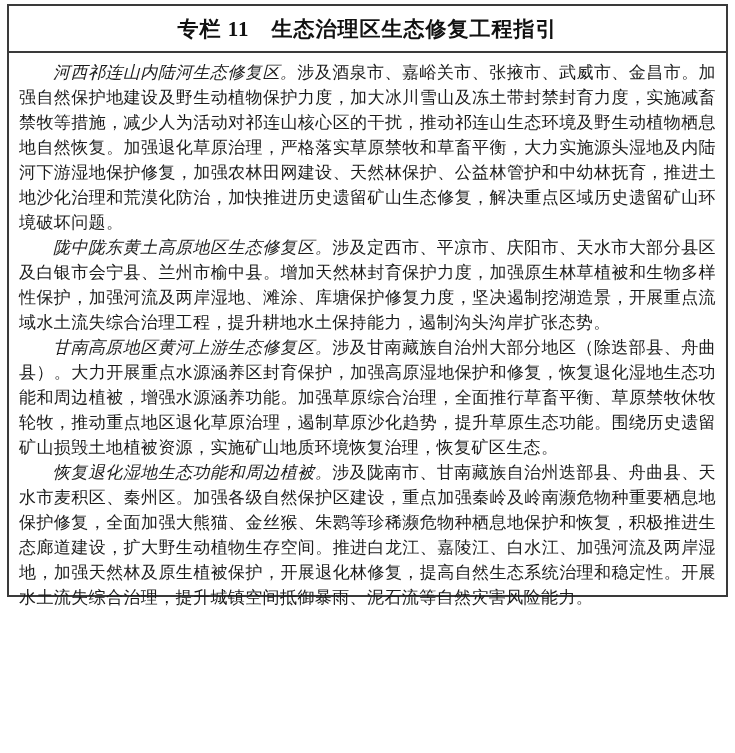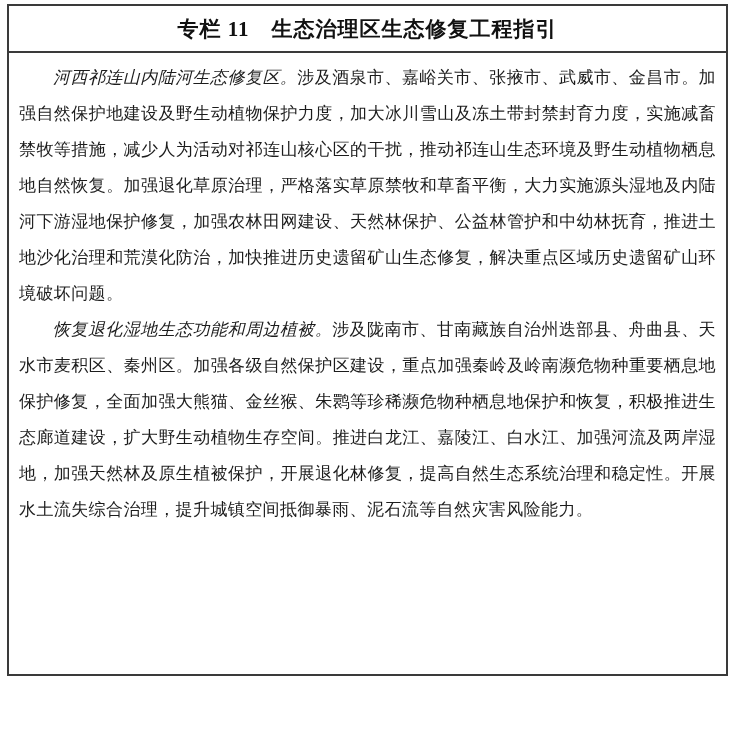--- a/index.html
+++ b/index.html
@@ -13,21 +13,21 @@
     overflow: hidden;
     font-family: "Liberation Serif", "DejaVu Serif", serif;
     color: #1c1c1c;
   }
   .box {
     box-sizing: border-box;
     position: absolute;
     left: 7px;
     top: 4px;
     width: 721px;
-    height: 672px;
+    height: 593px;
     border: 2px solid #3a3a3a;
     background: #ffffff;
   }
   .box-title {
     box-sizing: border-box;
     height: 47px;
     border-bottom: 2px solid #3a3a3a;
     display: flex;
     align-items: center;
     justify-content: center;
@@ -38,31 +38,33 @@
   }
   .box-body {
     box-sizing: border-box;
     padding: 7px 10px 6px 10px;
   }
   .box-body p {
     margin: 0;
     text-indent: 2em;
     text-align: justify;
     font-size: 17px;
-    line-height: 36px;
+    line-height: 25px;
     letter-spacing: 0.4px;
     color: #1c1c1c;
   }
   .lead {
     font-style: italic;
     font-weight: 500;
   }
 </style>
 </head>
 <body>
 
 <div class="box">
   <div class="box-title">专栏 11　生态治理区生态修复工程指引</div>
   <div class="box-body">
     <p><span class="lead">河西祁连山内陆河生态修复区。</span><span>涉及酒泉市、嘉峪关市、张掖市、武威市、金昌市。加强自然保护地建设及野生动植物保护力度，加大冰川雪山及冻土带封禁封育力度，实施减畜禁牧等措施，减少人为活动对祁连山核心区的干扰，推动祁连山生态环境及野生动植物栖息地自然恢复。加强退化草原治理，严格落实草原禁牧和草畜平衡，大力实施源头湿地及内陆河下游湿地保护修复，加强农林田网建设、天然林保护、公益林管护和中幼林抚育，推进土地沙化治理和荒漠化防治，加快推进历史遗留矿山生态修复，解决重点区域历史遗留矿山环境破坏问题。</span></p>
+    <p><span class="lead">陇中陇东黄土高原地区生态修复区。</span><span>涉及定西市、平凉市、庆阳市、天水市大部分县区及白银市会宁县、兰州市榆中县。增加天然林封育保护力度，加强原生林草植被和生物多样性保护，加强河流及两岸湿地、滩涂、库塘保护修复力度，坚决遏制挖湖造景，开展重点流域水土流失综合治理工程，提升耕地水土保持能力，遏制沟头沟岸扩张态势。</span></p>
+    <p><span class="lead">甘南高原地区黄河上游生态修复区。</span><span>涉及甘南藏族自治州大部分地区（除迭部县、舟曲县）。大力开展重点水源涵养区封育保护，加强高原湿地保护和修复，恢复退化湿地生态功能和周边植被，增强水源涵养功能。加强草原综合治理，全面推行草畜平衡、草原禁牧休牧轮牧，推动重点地区退化草原治理，遏制草原沙化趋势，提升草原生态功能。围绕历史遗留矿山损毁土地植被资源，实施矿山地质环境恢复治理，恢复矿区生态。</span></p>
     <p><span class="lead">恢复退化湿地生态功能和周边植被。</span><span>涉及陇南市、甘南藏族自治州迭部县、舟曲县、天水市麦积区、秦州区。加强各级自然保护区建设，重点加强秦岭及岭南濒危物种重要栖息地保护修复，全面加强大熊猫、金丝猴、朱鹮等珍稀濒危物种栖息地保护和恢复，积极推进生态廊道建设，扩大野生动植物生存空间。推进白龙江、嘉陵江、白水江、加强河流及两岸湿地，加强天然林及原生植被保护，开展退化林修复，提高自然生态系统治理和稳定性。开展水土流失综合治理，提升城镇空间抵御暴雨、泥石流等自然灾害风险能力。</span></p>
   </div>
 </div>
 
 </body></html>

